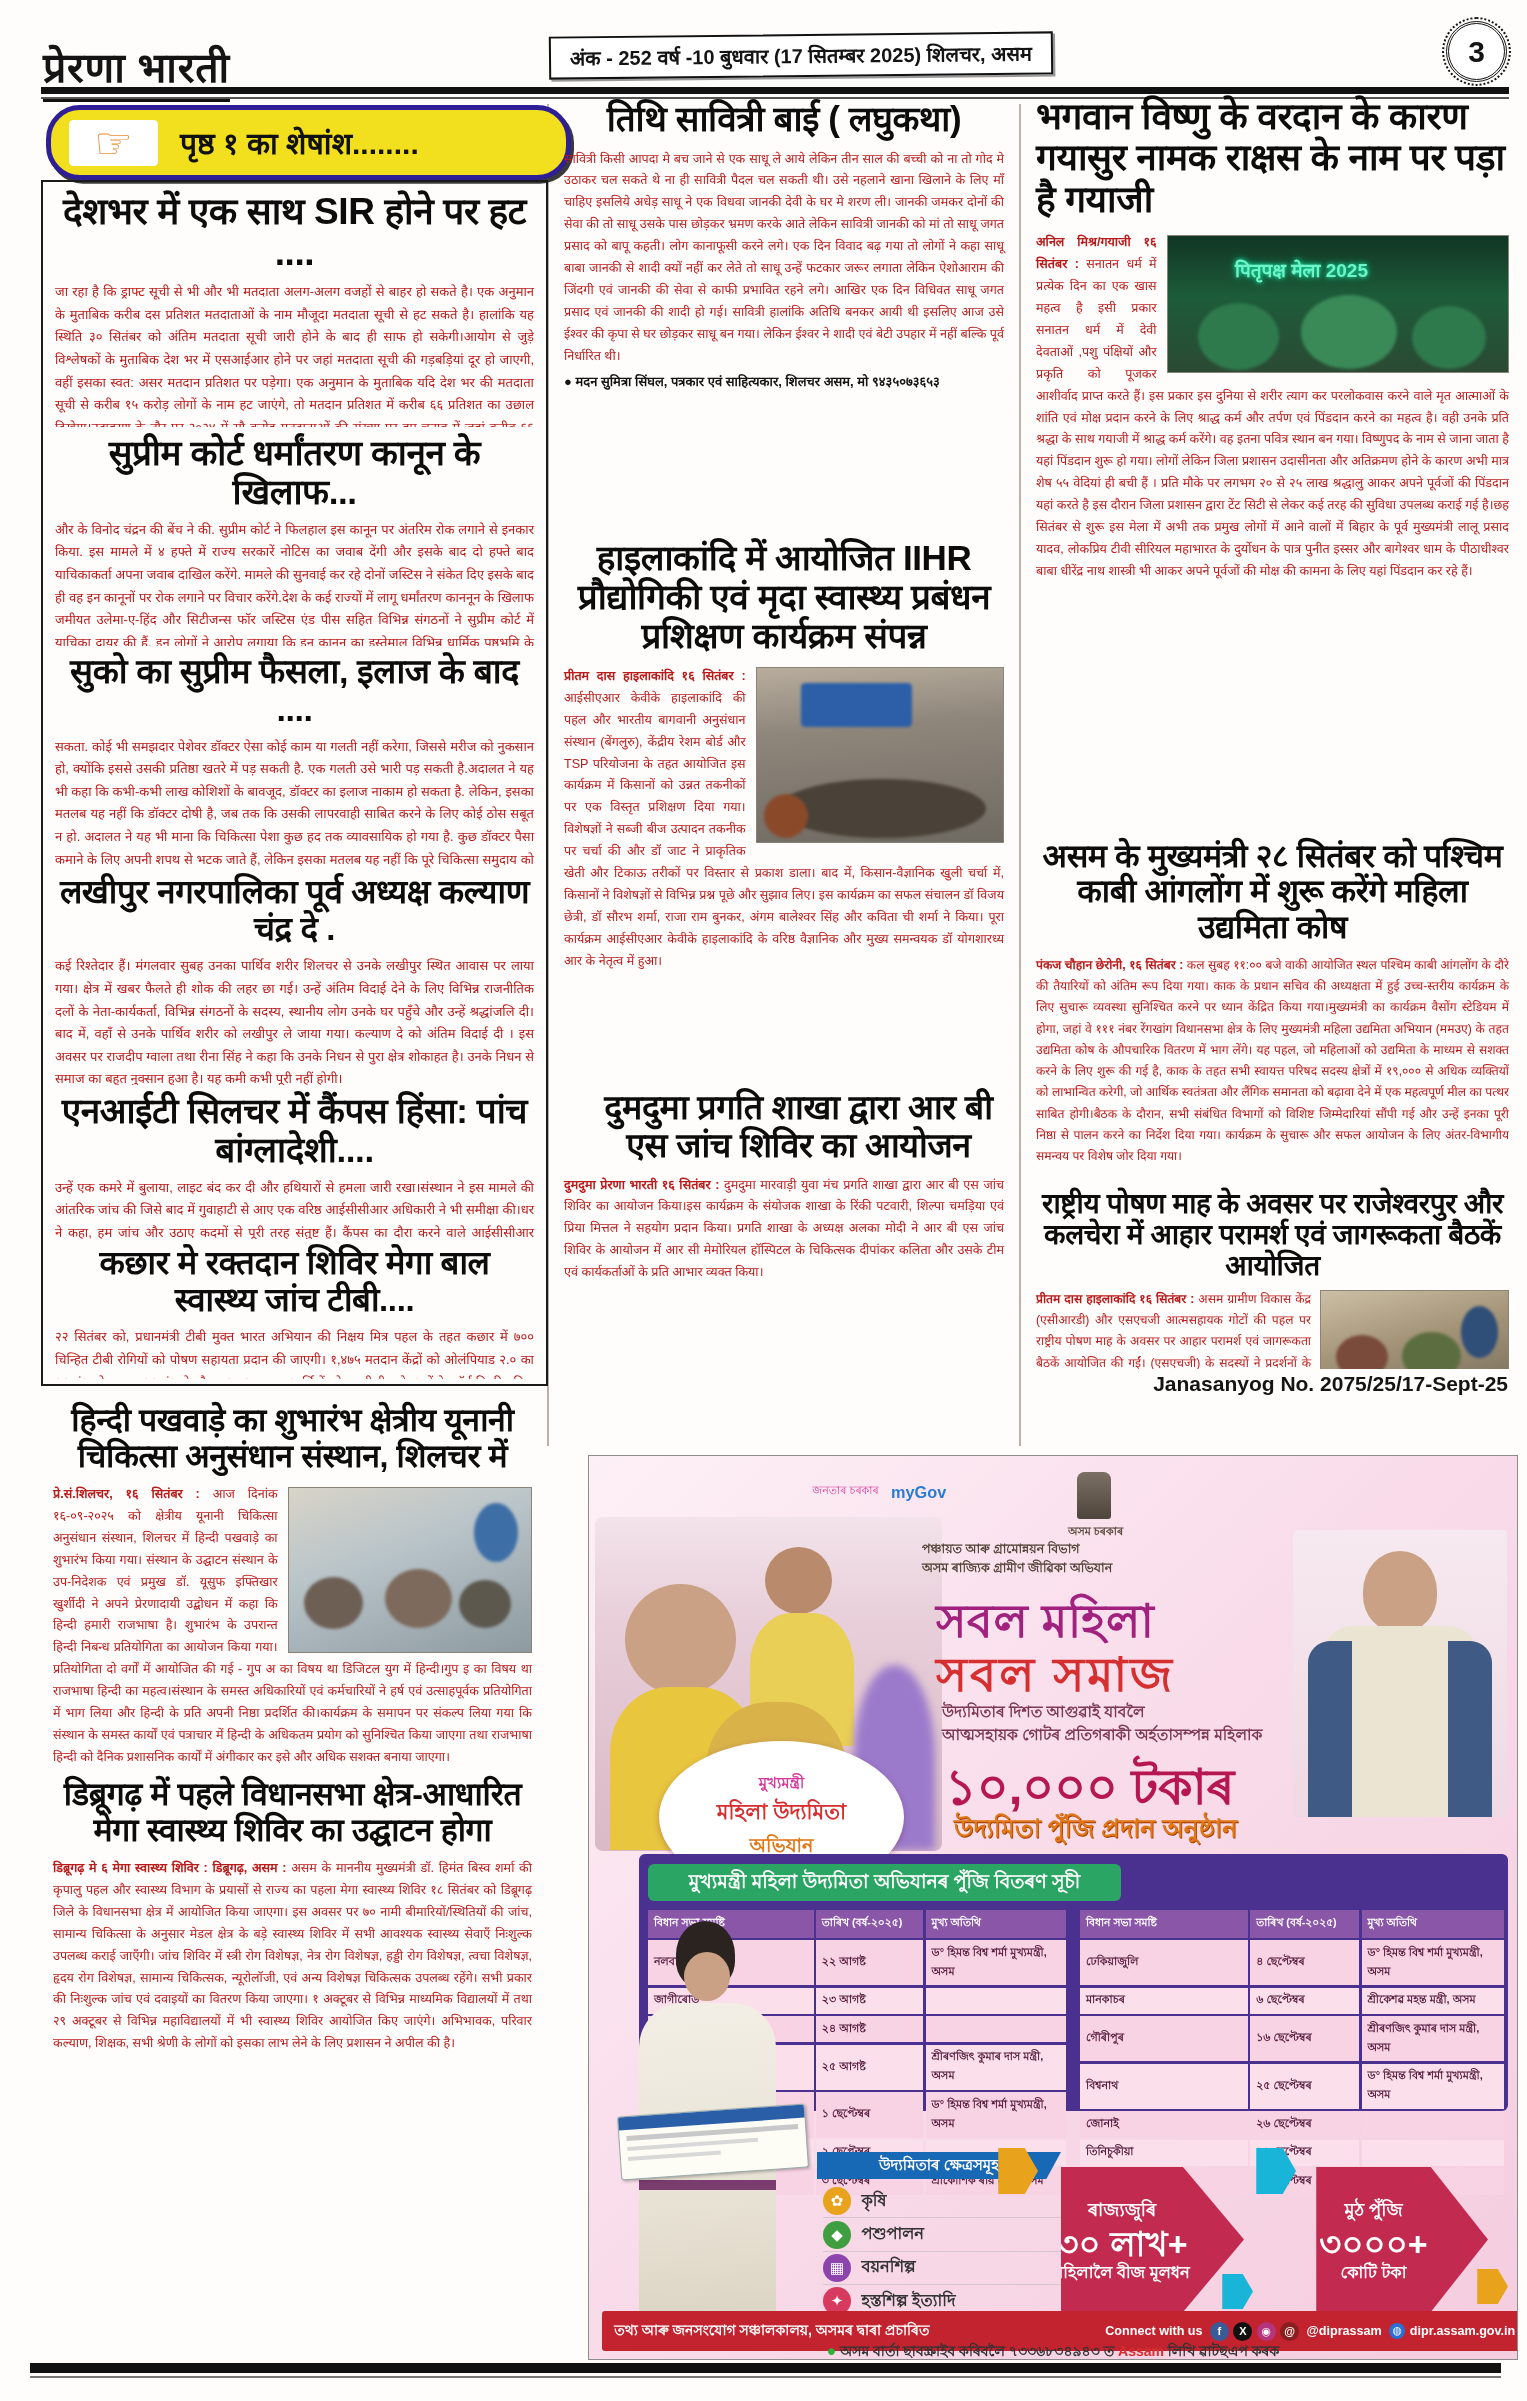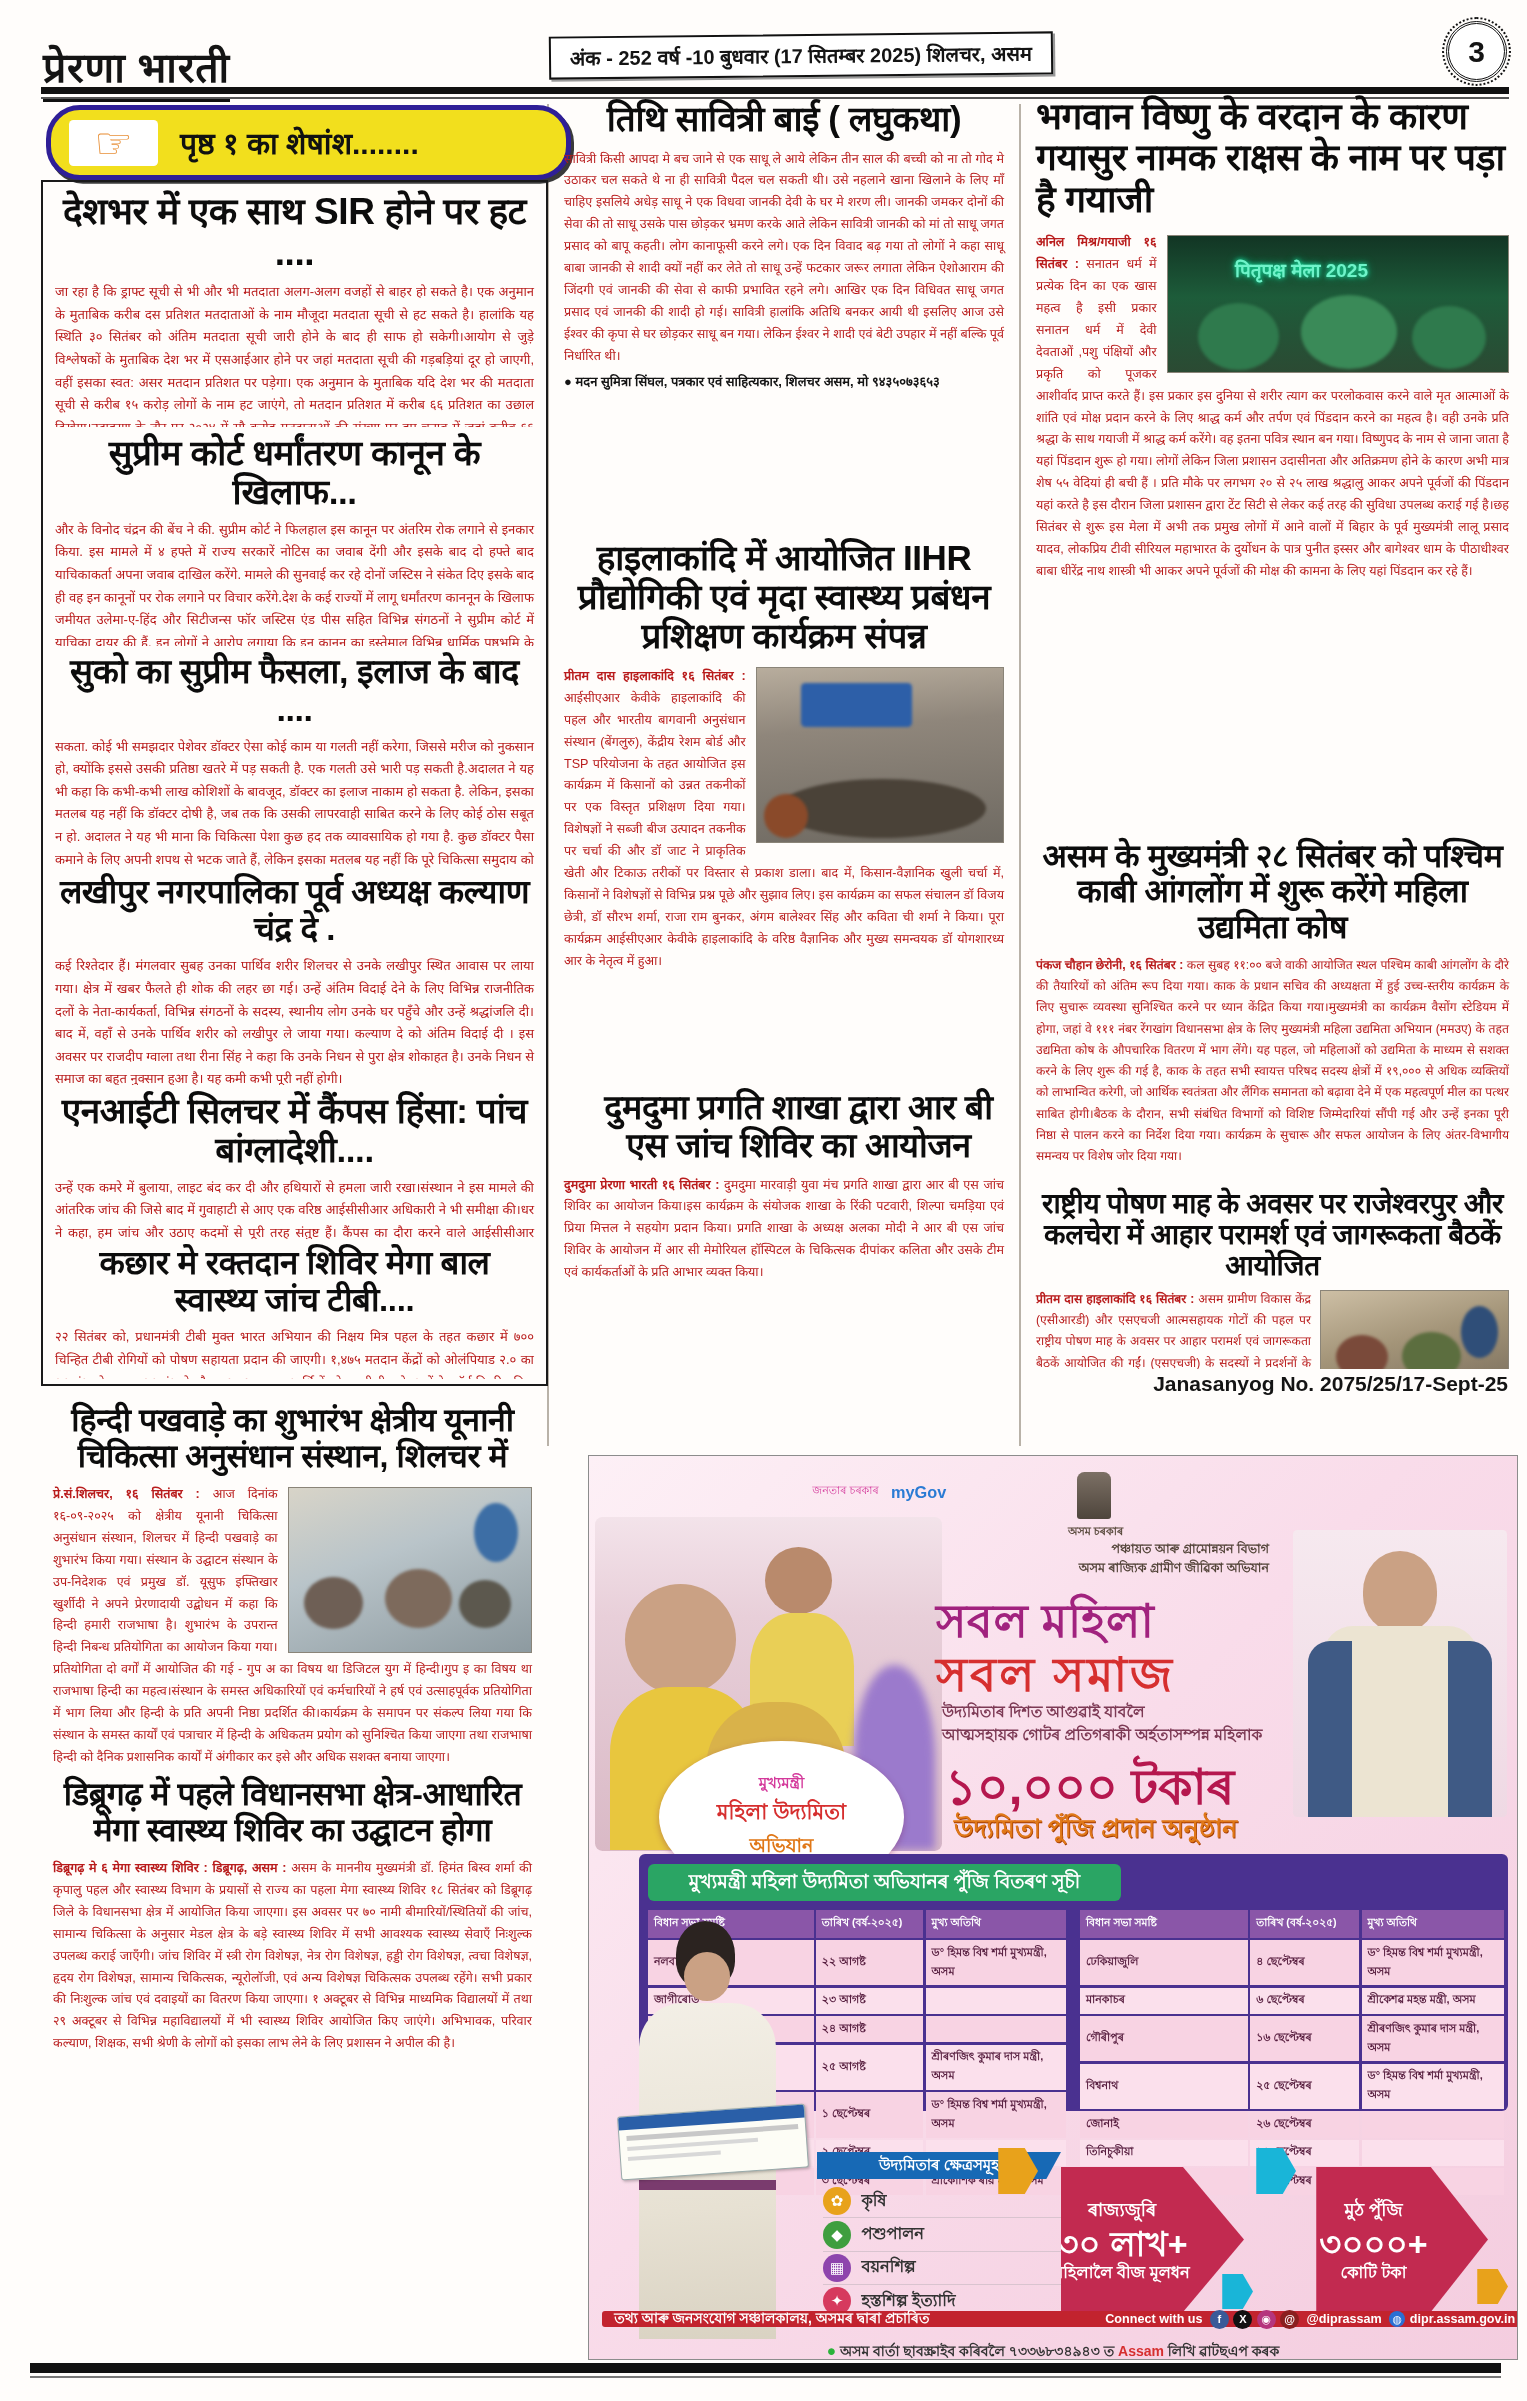--- a/index.html
+++ b/index.html
@@ -28,21 +28,21 @@
   .photo{background:#c9c2b4;border:0.7px solid #8a8478;box-sizing:border-box;overflow:hidden;position:relative;}
   .photo .blob{position:absolute;border-radius:50%;filter:blur(1.5px);}
   .sig{font-weight:800;}
   
   .ad{border:1.5px solid #8c8c8c;background:linear-gradient(135deg,#fdf0f6 0%,#f9dcea 45%,#f4cddf 100%);overflow:hidden;}
   .ad-title1{font-size:46px;font-weight:800;color:#a1227e;letter-spacing:0.7px;}
   .ad-title2{font-size:47px;font-weight:800;color:#d62f2f;letter-spacing:3px;}
   .ad-sub{font-size:15.5px;font-weight:700;color:#7d3a55;line-height:1.5;}
   .ad-amount{font-size:49px;font-weight:800;color:#b5174e;}
   .ad-amount-cap{font-size:25px;font-weight:800;color:#e07818;text-shadow:0.7px 0.7px 0 #a33b00;}
-  .dept{font-size:12.6px;font-weight:700;color:#54453a;line-height:1.5;text-align:right;}
+  .dept{font-size:12.6px;font-weight:700;color:#54453a;line-height:1.5;text-align:left;}
   .panel{background:#4a3190;border-radius:6px;}
   .green-pill{background:#2aa564;border-radius:6px;color:#fff;font-size:19px;font-weight:800;
               display:flex;align-items:center;justify-content:center;}
   .sched{display:grid;grid-template-columns:40% 26% 34%;gap:2.2px;}
   .sched .hc{background:#8a56a8;color:#fff;font-size:10.7px;font-weight:700;padding:4.4px 6px;display:flex;align-items:center;}
   .sched .dc{background:#f8d3e3;color:#581f40;font-size:11px;font-weight:600;padding:3.7px 6px;display:flex;align-items:center;min-height:19px;}
   .sched .dc.alt{background:#fbe0ec;}
   .hex{clip-path:polygon(25% 0,75% 0,100% 50%,75% 100%,25% 100%);background:#c22a50;color:#fff;
        display:flex;flex-direction:column;align-items:center;justify-content:center;text-align:center;}
   .hex .l1{font-size:18px;font-weight:700;}
@@ -321,21 +321,21 @@
       <div class="l3">মহিলালৈ বীজ মূলধন</div>
     </div>
     <div class="abs hex" style="left:670px;top:711px;width:229px;height:145px;">
       <div class="l1">মুঠ পুঁজি</div>
       <div class="l2">৩০০০+</div>
       <div class="l3">কোটি টকা</div>
     </div>
     <div class="abs minihex" style="left:623px;top:818px;width:41px;height:35px;background:#19b5d8;"></div>
     <div class="abs minihex" style="left:878px;top:813px;width:41px;height:35px;background:#e8a21b;"></div>
 
-    <div class="abs ad-footer" style="left:13.3px;top:855px;width:901px;height:16px;">
+    <div class="abs ad-footer" style="left:13.3px;top:855px;width:901px;height:40px;">
       <div style="font-size:14px;font-weight:700;flex:1;">তথ্য আৰু জনসংযোগ সঞ্চালকালয়, অসমৰ দ্বাৰা প্ৰচাৰিত</div>
       <div style="font-size:12.6px;font-weight:700;">Connect with us</div>
       <div id="social-icons" style="display:flex;gap:4.4px;">
           <div class="soc" style="background: rgb(58, 90, 152);">f</div>
           <div class="soc" style="background: rgb(17, 17, 17);">X</div>
           <div class="soc" style="background: rgb(181, 53, 125);">◉</div>
           <div class="soc" style="background: rgb(138, 31, 31);">@</div>
         </div>
       <div style="font-size:12.6px;font-weight:700;">@diprassam</div>
       <div style="font-size:12.6px;font-weight:700;display:flex;align-items:center;gap:4.4px;">

